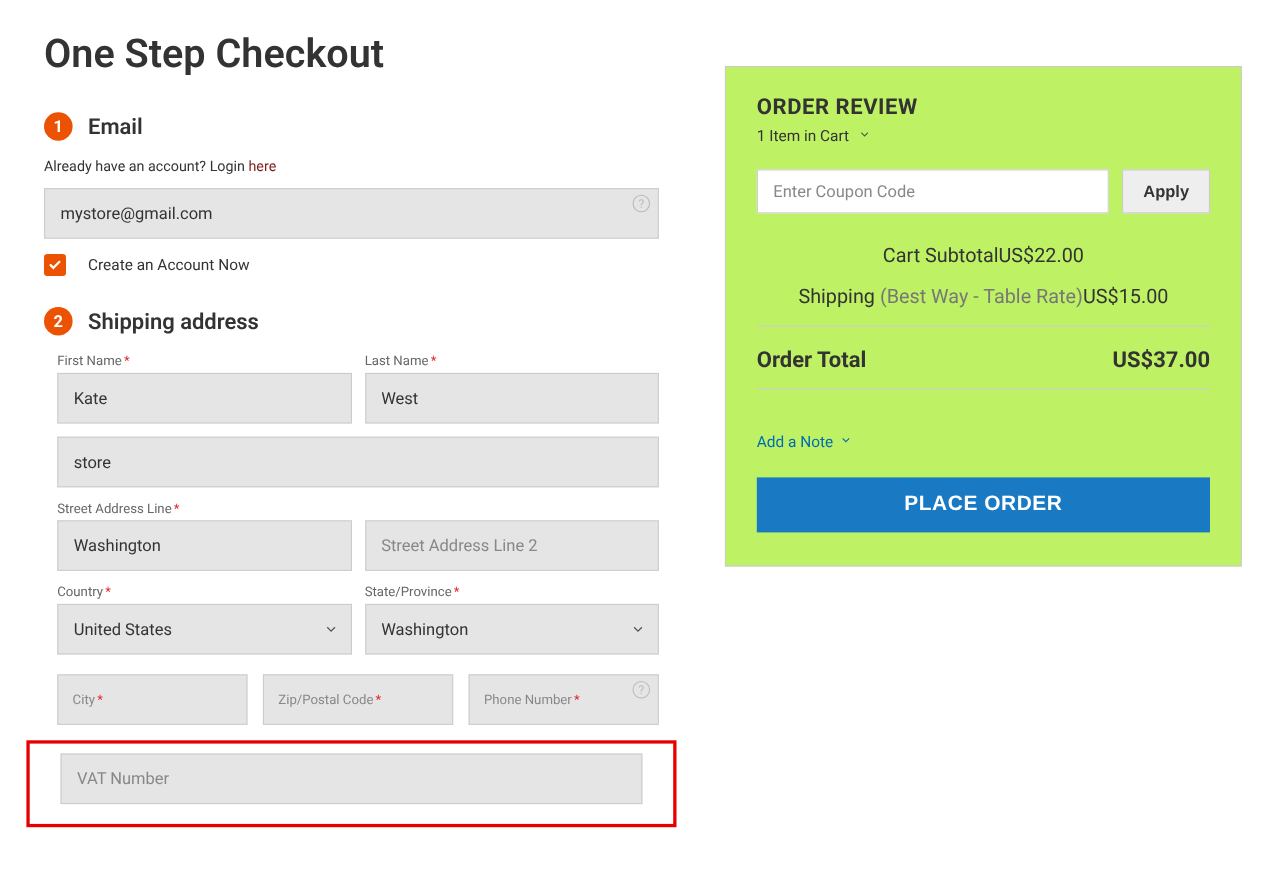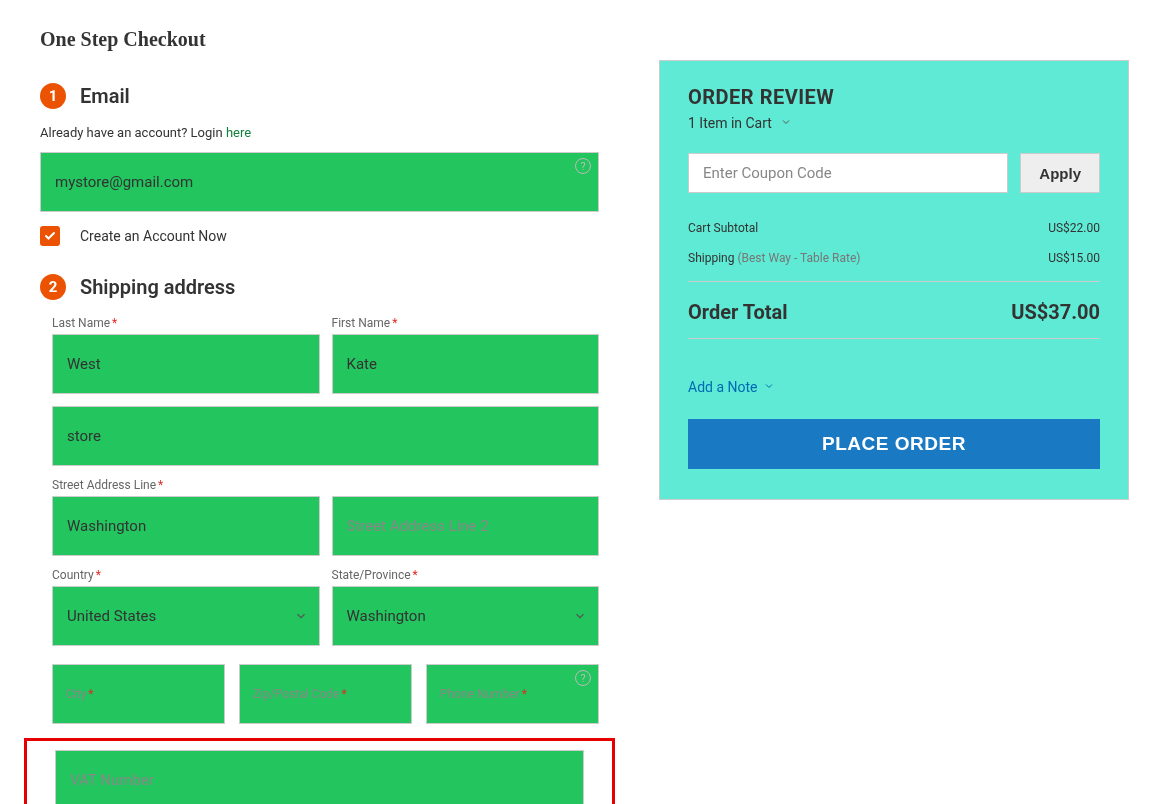--- a/index.html
+++ b/index.html
@@ -11,25 +11,24 @@
     background: #fff;
   }
   .container {
     display: flex;
     gap: 60px;
     max-width: 1100px;
   }
   .left { flex: 1; min-width: 0; }
   .right { width: 470px; padding-top: 60px; }
   h1 {
-    font-size: 20px;
+    font-size: 36px;
     font-weight: 600;
     margin: 28px 0 32px;
     color: #333;
-    font-family: Liberation Serif, serif;
   }
   .step-head {
     display: flex;
     align-items: center;
     gap: 14px;
     margin: 0 0 16px;
   }
   .step-num {
     width: 26px; height: 26px;
     border-radius: 50%;
@@ -44,33 +43,33 @@
   .step-title {
     font-size: 20px;
     font-weight: 600;
     color: #333;
   }
   .login-row {
     font-size: 13px;
     color: #333;
     margin-bottom: 12px;
   }
-  .login-row a { color: #15803d; text-decoration: none; }
+  .login-row a { color: #7f1d1d; text-decoration: none; }
   .input-wrap {
     position: relative;
     margin-bottom: 14px;
   }
   input[type="text"], select {
     width: 100%;
-    height: 60px;
+    height: 46px;
     padding: 0 14px;
     border: 1px solid #ccc;
     font-size: 15px;
     color: #333;
-    background: #22c55e;
+    background: #e5e5e5;
     font-family: inherit;
   }
   input[type="text"]::placeholder { color: #888; }
   .help-icon {
     position: absolute;
     top: 6px; right: 8px;
     width: 16px; height: 16px;
     border: 1px solid #bbb;
     border-radius: 50%;
     font-size: 11px;
@@ -150,21 +149,21 @@
     transform: translateY(-50%);
     font-size: 12px;
     color: #888;
     pointer-events: none;
     text-align: right;
   }
 
   
   .review-box {
     border: 1px solid #ccc;
-    background: #5eead4;
+    background: #bef264;
     padding: 24px 28px 30px;
   }
   .review-title {
     font-size: 20px;
     font-weight: 700;
     letter-spacing: 0.5px;
     margin: 0 0 4px;
     color: #333;
   }
   .cart-toggle {
@@ -192,22 +191,22 @@
     padding: 0 18px;
     background: #eee;
     border: 1px solid #ccc;
     font-size: 15px;
     font-weight: 600;
     color: #333;
     cursor: pointer;
   }
   .totals-row {
     display: flex;
-    justify-content: space-between;
-    font-size: 12px;
+    justify-content: center;
+    font-size: 18px;
     margin-bottom: 16px;
     color: #333;
   }
   .totals-row .muted { color: #777; }
   .totals-divider {
     border: 0;
     border-top: 1px solid #ccc;
     margin: 10px 0 18px;
   }
   .order-total-row {
@@ -270,26 +269,26 @@
       <span>Create an Account Now</span>
     </div>
 
     <div class="step-head">
       <div class="step-num">2</div>
       <div class="step-title">Shipping address</div>
     </div>
 
     <div class="form-grid">
       <div class="field w-half">
+        <label><span>First Name</span><span class="req">*</span></label>
+        <input type="text" value="Kate" style="">
+      </div>
+      <div class="field w-half">
         <label><span>Last Name</span><span class="req">*</span></label>
         <input type="text" value="West" style="">
-      </div>
-      <div class="field w-half">
-        <label><span>First Name</span><span class="req">*</span></label>
-        <input type="text" value="Kate" style="">
       </div>
       <div class="field w-full">
         <input type="text" value="store" style="">
       </div>
       <div class="field w-half">
         <label><span>Street Address Line</span><span class="req">*</span></label>
         <input type="text" value="Washington" style="">
       </div>
       <div class="field w-half" style="justify-content:flex-end;">
         <input type="text" placeholder="Street Address Line 2" style="">

